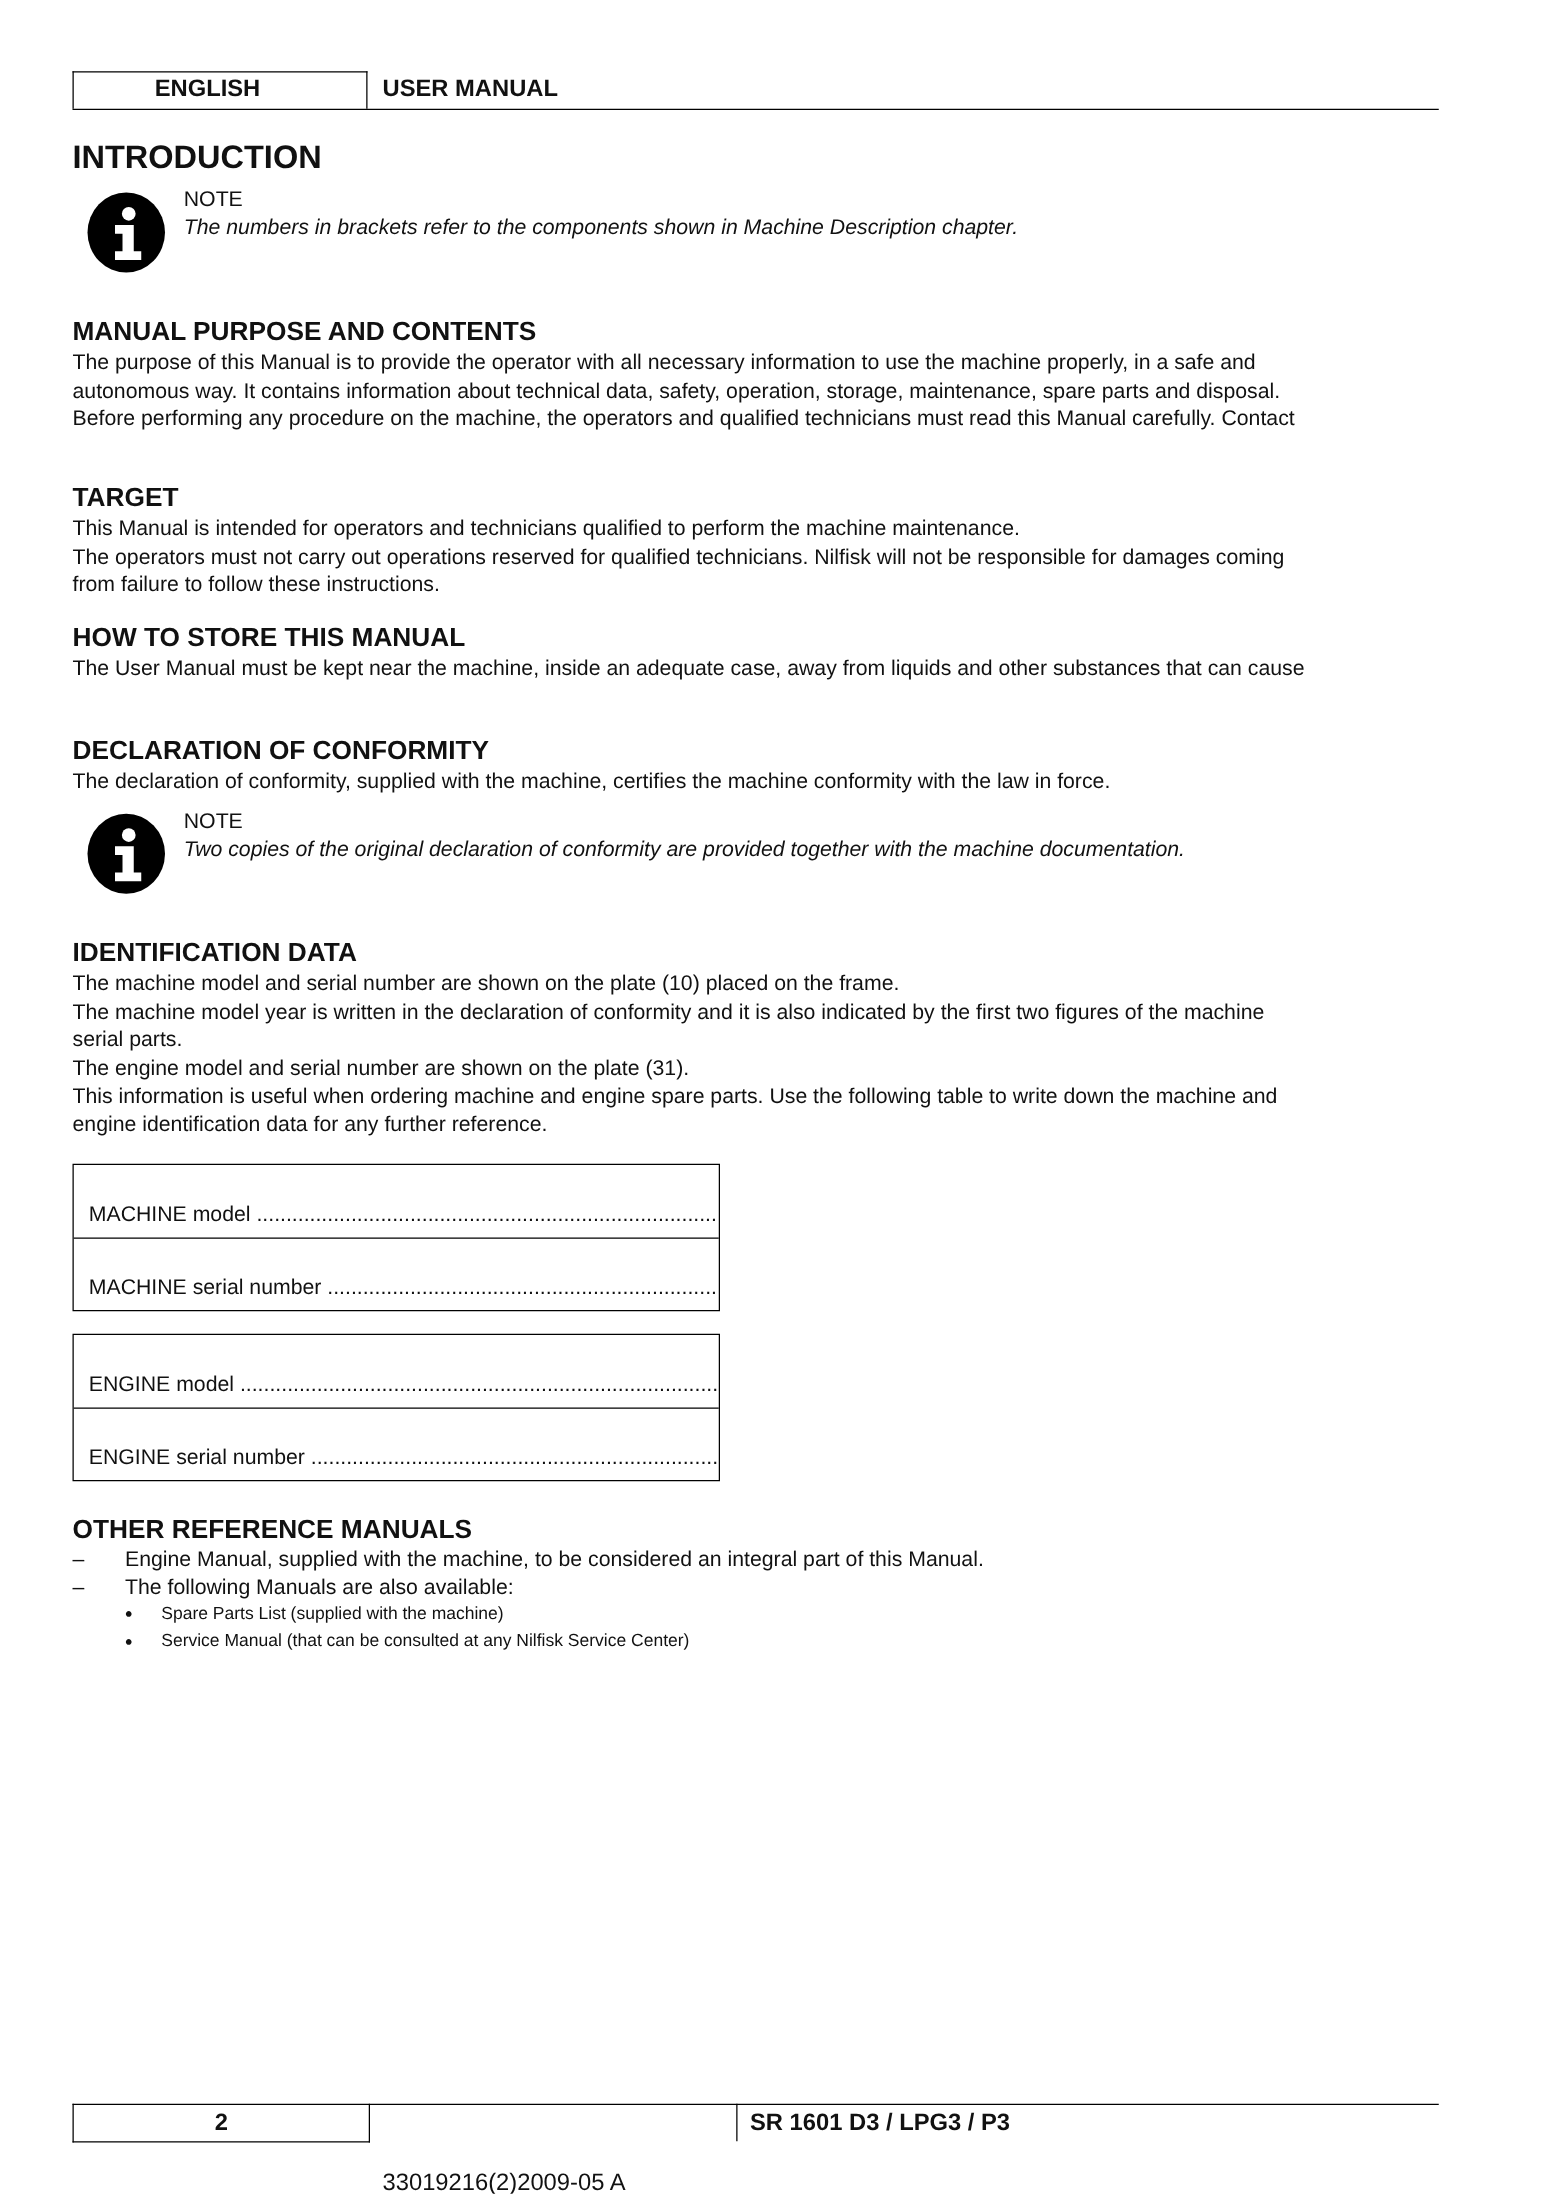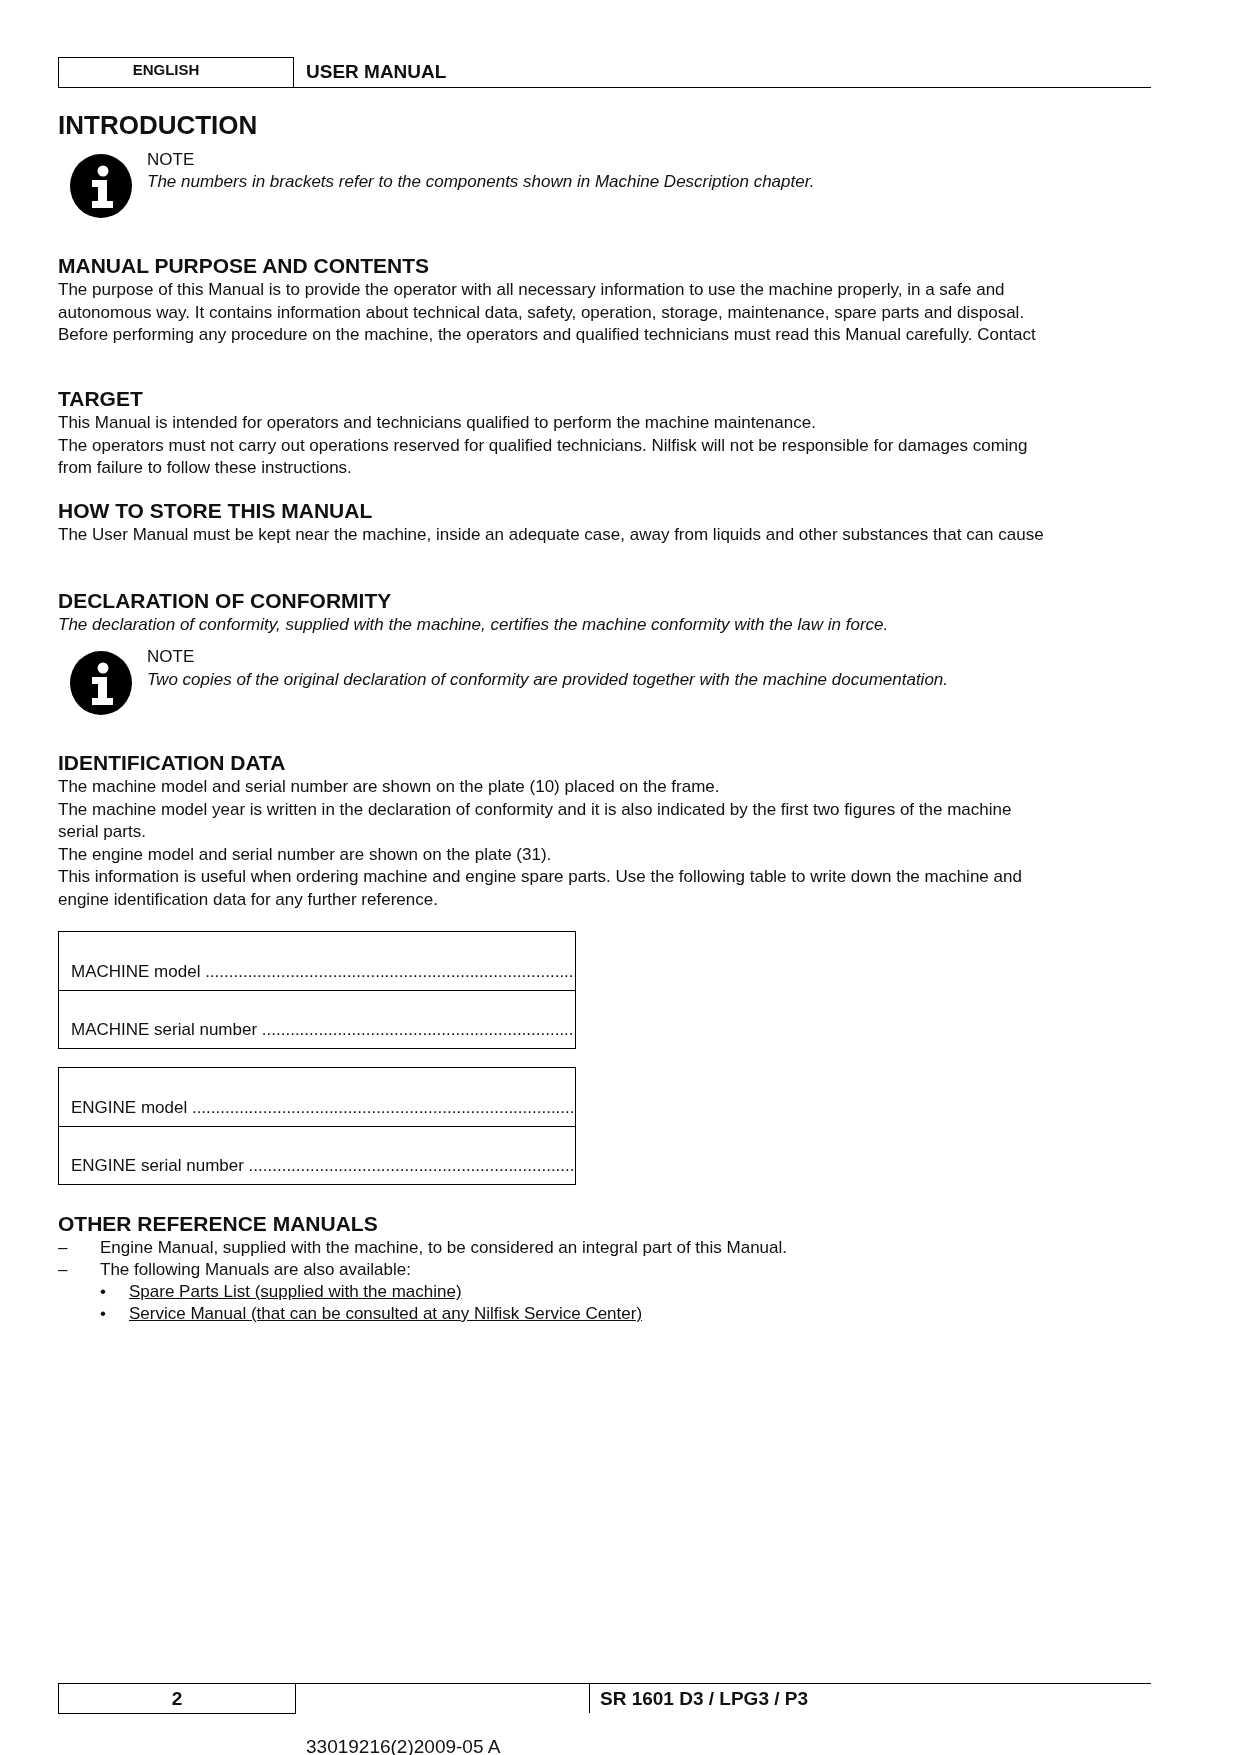--- a/index.html
+++ b/index.html
@@ -4,40 +4,40 @@
   <style>
     html, body { margin: 0; padding: 0; background: #ffffff; }
     body {
       width: 1241px; height: 1755px; position: relative; overflow: hidden;
       font-family: "Liberation Sans", sans-serif; color: #111111;
     }
 
     
     .hdr-line { position: absolute; left: 58px; top: 87px; width: 1093px; height: 0; border-top: 1.5px solid #000; }
     .hdr-box { position: absolute; left: 58px; top: 57px; width: 236px; height: 30px; border: 1.5px solid #000; border-bottom: none; box-sizing: border-box; }
-    .hdr-lang { position: absolute; left: 58px; top: 61px; width: 216px; text-align: center; font-weight: bold; font-size: 15px; }
+    .hdr-lang { position: absolute; left: 58px; top: 61px; width: 216px; text-align: center; font-weight: bold; font-size: 19px; }
     .hdr-title { position: absolute; left: 306px; top: 61px; font-weight: bold; font-size: 19px; }
 
     h1.section-h1 { position: absolute; left: 58px; top: 110px; margin: 0; font-size: 26px; font-weight: bold; }
     h2.sec { position: absolute; left: 58px; margin: 0; font-size: 21px; font-weight: bold; }
     .para { position: absolute; left: 58px; width: 1095px; font-size: 17px; line-height: 22.5px; margin: 0; }
 
     .note-icon { position: absolute; width: 66px; height: 66px; }
     .note-label { position: absolute; left: 147px; font-size: 17px; }
     .note-text { position: absolute; left: 147px; font-size: 17px; font-style: italic; }
 
     .id-table { position: absolute; left: 58px; width: 518px; border: 1.5px solid #000; box-sizing: border-box; }
     .id-row { height: 58px; position: relative; box-sizing: border-box; }
     .id-row + .id-row { border-top: 1.5px solid #000; }
     .id-row span { position: absolute; left: 12px; bottom: 8px; font-size: 17px; }
 
     .list-dash { position: absolute; left: 58px; font-size: 17px; }
     .list-text { position: absolute; left: 100px; font-size: 17px; }
     .list-bullet { position: absolute; left: 100px; font-size: 17px; }
-    .list-subtext { position: absolute; left: 129px; font-size: 17px; text-decoration: underline; }
+    .list-subtext { position: absolute; left: 129px; font-size: 14px; }
 
     
     .ftr-line { position: absolute; left: 58px; top: 1683px; width: 1093px; border-top: 1.5px solid #000; }
     .ftr-box { position: absolute; left: 58px; top: 1683px; width: 238px; height: 31px; border: 1.5px solid #000; border-top: none; box-sizing: border-box; }
     .ftr-div { position: absolute; left: 589px; top: 1683px; height: 30px; border-left: 1.5px solid #000; }
     .ftr-page { position: absolute; left: 58px; top: 1688px; width: 238px; text-align: center; font-weight: bold; font-size: 19px; }
     .ftr-doc { position: absolute; left: 306px; top: 1688px; font-size: 19px; margin-top: 48px; }
     .ftr-model { position: absolute; left: 600px; top: 1688px; font-weight: bold; font-size: 19px; }
   </style>
 </head>
@@ -71,21 +71,21 @@
   <div>The operators must not carry out operations reserved for qualified technicians. Nilfisk will not be responsible for damages coming</div>
   <div>from failure to follow these instructions.</div>
 </div>
 
 <h2 class="sec" style="top:499px;">HOW TO STORE THIS MANUAL</h2>
 <div class="para" style="top:524px;">
   <div>The User Manual must be kept near the machine, inside an adequate case, away from liquids and other substances that can cause</div>
 </div>
 
 <h2 class="sec" style="top:589px;">DECLARATION OF CONFORMITY</h2>
-<div class="para" style="top:614px;font-style:italic;">
+<div class="para" style="top:614px;">
   <div>The declaration of conformity, supplied with the machine, certifies the machine conformity with the law in force.</div>
 </div>
 <svg class="note-icon" style="left:68px; top:650px;" viewBox="0 0 66 66">
   <ellipse cx="33" cy="33" rx="31" ry="32" fill="#000"></ellipse>
   <circle cx="35" cy="18" r="5.5" fill="#fff"></circle>
   <path d="M24 27 H39 V48 H45 V55 H24 V48 H30 V34 H24 Z" fill="#fff"></path>
 </svg>
 <div class="note-label" style="top:647px;">NOTE</div>
 <div class="note-text" style="top:670px;">Two copies of the original declaration of conformity are provided together with the machine documentation.</div>
 

